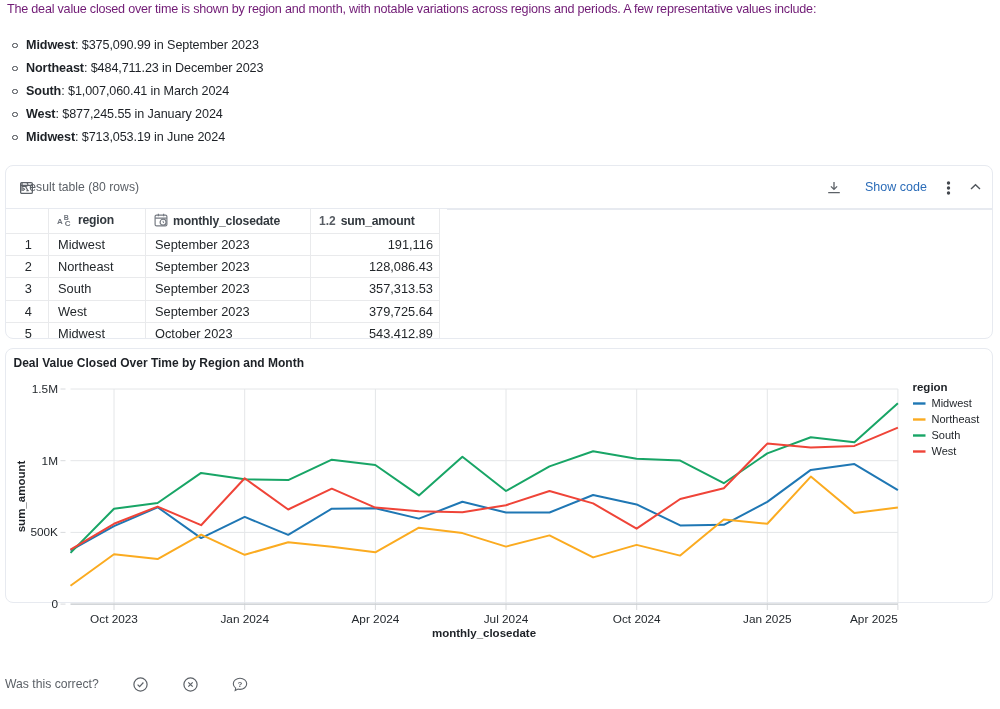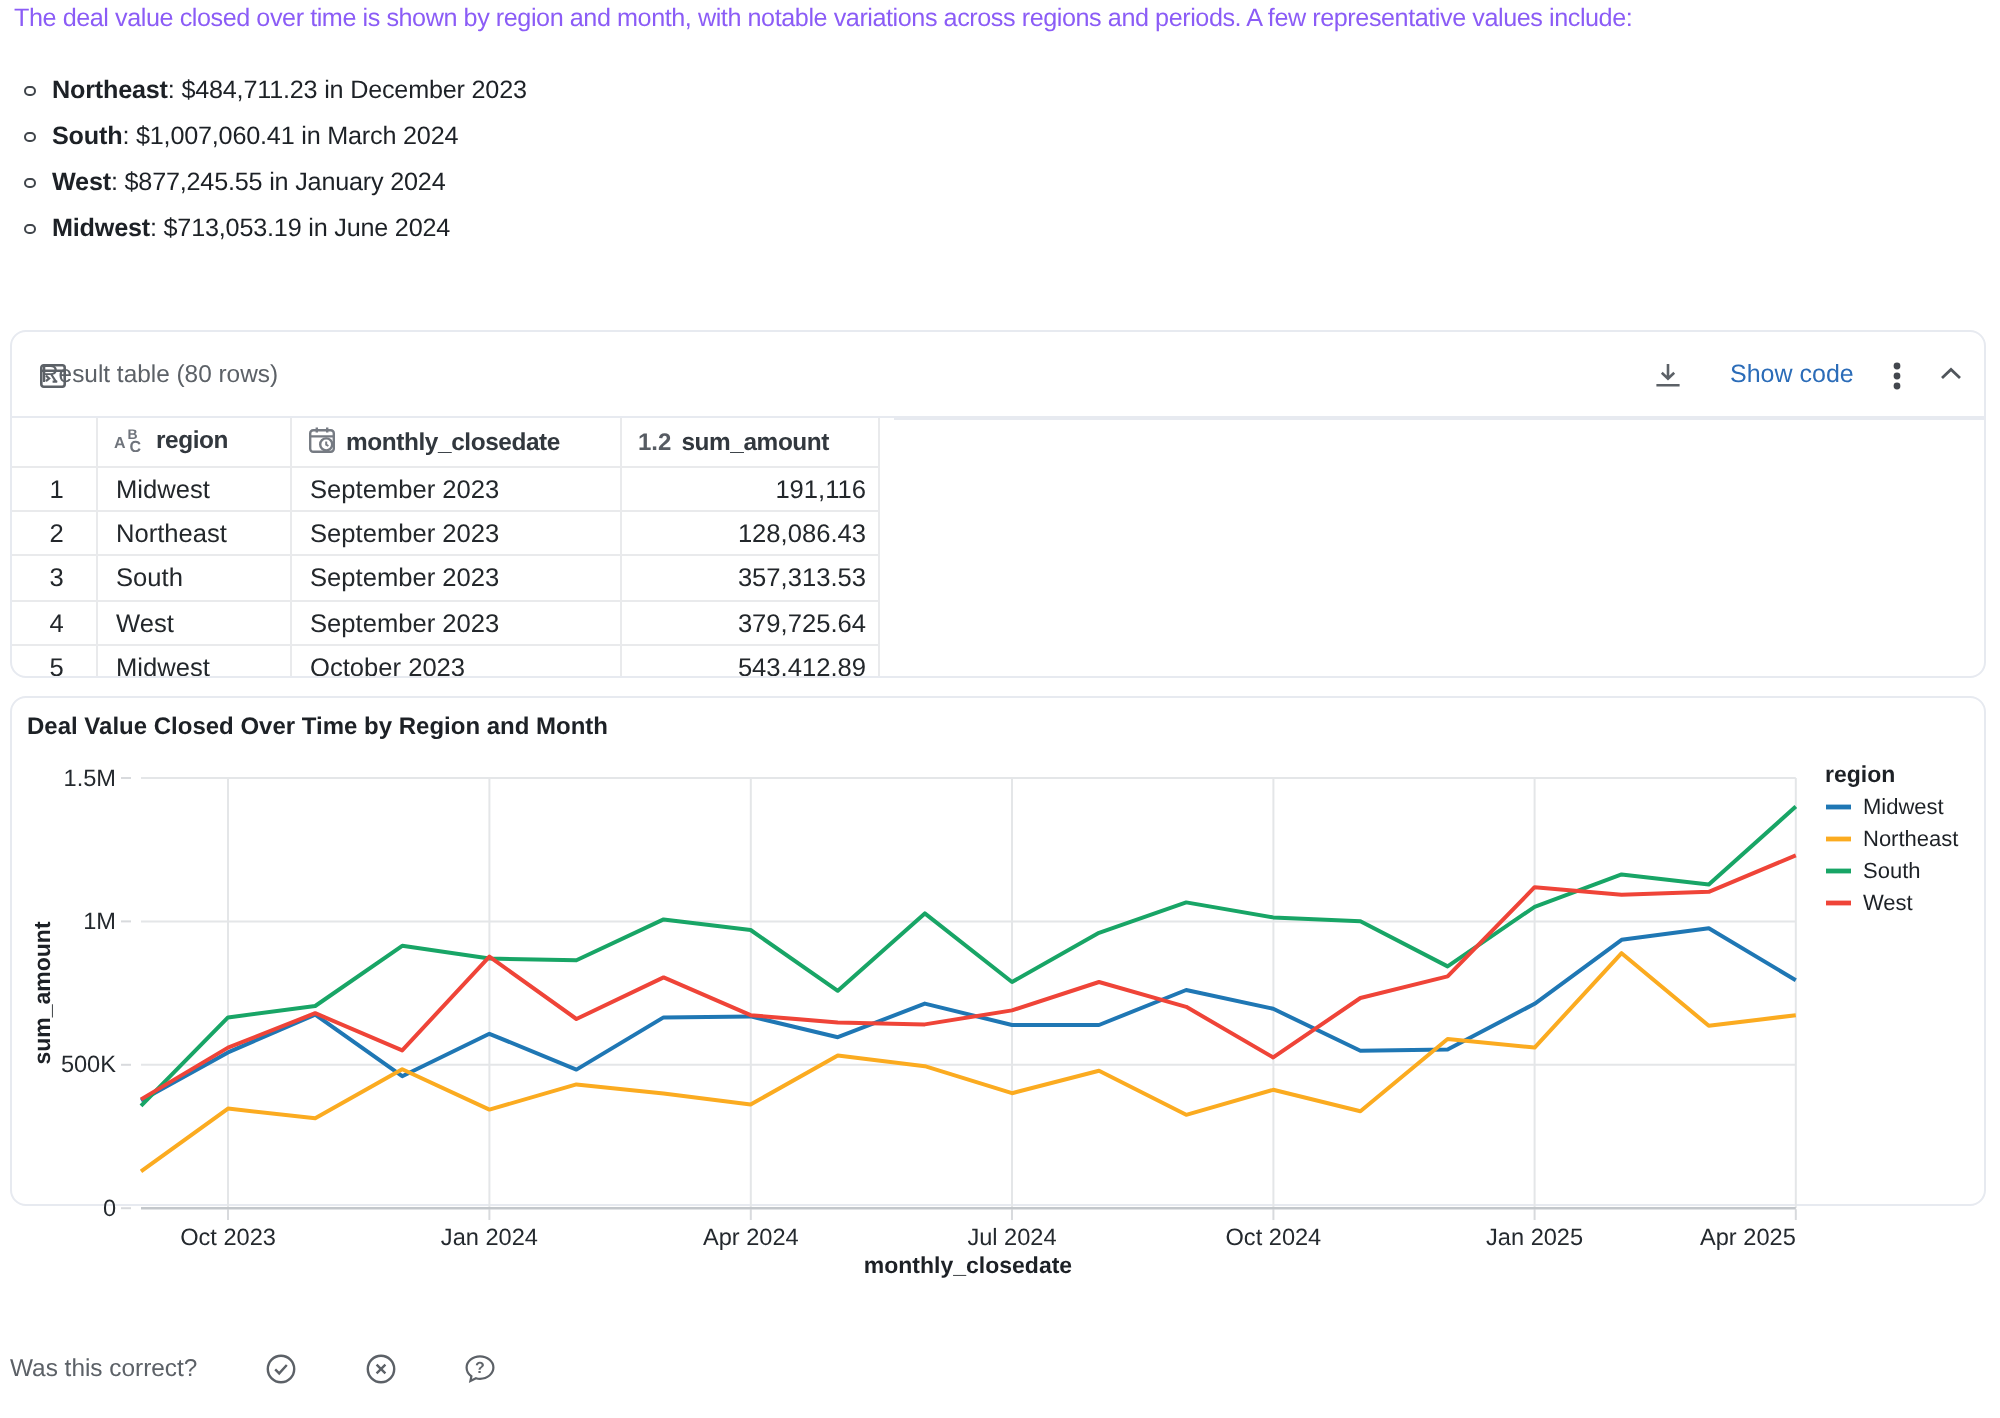--- a/index.html
+++ b/index.html
@@ -1,18 +1,18 @@
 <!DOCTYPE html>
 <html><head>
 <meta charset="utf-8">
 <style>
   html,body{margin:0;padding:0;}
   body{width:1000px;height:709px;background:#ffffff;position:relative;overflow:hidden;
        font-family:"Liberation Sans",sans-serif;color:#1d2126;}
-  .para{position:absolute;left:7px;top:0px;font-size:12.6px;line-height:18px;color:#8b5cf6;letter-spacing:-0.22px;}
+  .para{position:absolute;left:7px;top:0px;font-size:12.6px;line-height:18px;color:#701a75;letter-spacing:-0.22px;}
   .bullets{position:absolute;left:0;top:34px;}
   .bl{position:relative;height:23px;line-height:23px;font-size:12.6px;padding-left:26px;letter-spacing:-0.1px;}
   .bl::before{content:"";position:absolute;left:12px;top:8.5px;width:3.6px;height:3.6px;border:1.3px solid #40454b;border-radius:50%;}
   .bl b{font-weight:bold;}
 
   .card{position:absolute;left:4.5px;background:#fff;border:1px solid #e7eaf0;border-radius:8px;box-sizing:border-box;}
   #tcard{top:164.5px;width:988.5px;height:174px;overflow:hidden;}
   .thead{height:43.5px;border-bottom:1px solid #e7eaf0;box-sizing:border-box;display:flex;align-items:center;}
   .thead .ttl{margin-left:15px;font-size:12.2px;color:#5c6167;}
   .hicon{position:absolute;left:14.7px;top:16px;}
@@ -33,20 +33,21 @@
 
   #ccard{top:347.5px;width:988.5px;height:255px;}
   #footer{position:absolute;left:5px;top:676px;height:16px;font-size:12.2px;color:#5c6167;display:flex;align-items:center;gap:28px;}
   #footer .ficon{margin-left:6.5px;display:inline-flex;}
   svg text{font-family:"Liberation Sans",sans-serif;}
 </style>
 </head>
 <body>
 <div class="para">The deal value closed over time is shown by region and month, with notable variations across regions and periods. A few representative values include:</div>
 <div class="bullets">
+  <div class="bl"><b>Midwest</b>: $375,090.99 in September 2023</div>
   <div class="bl"><b>Northeast</b>: $484,711.23 in December 2023</div>
   <div class="bl"><b>South</b>: $1,007,060.41 in March 2024</div>
   <div class="bl"><b>West</b>: $877,245.55 in January 2024</div>
   <div class="bl"><b>Midwest</b>: $713,053.19 in June 2024</div>
 </div>
 
 <div class="card" id="tcard">
   <div class="thead">
     <svg class="hicon" width="13" height="12" viewBox="0 0 13 12" fill="none" stroke="#5c6167" stroke-width="1.3">
       <rect x="0.65" y="0.65" width="11.7" height="10.7" rx="1.2"></rect>

